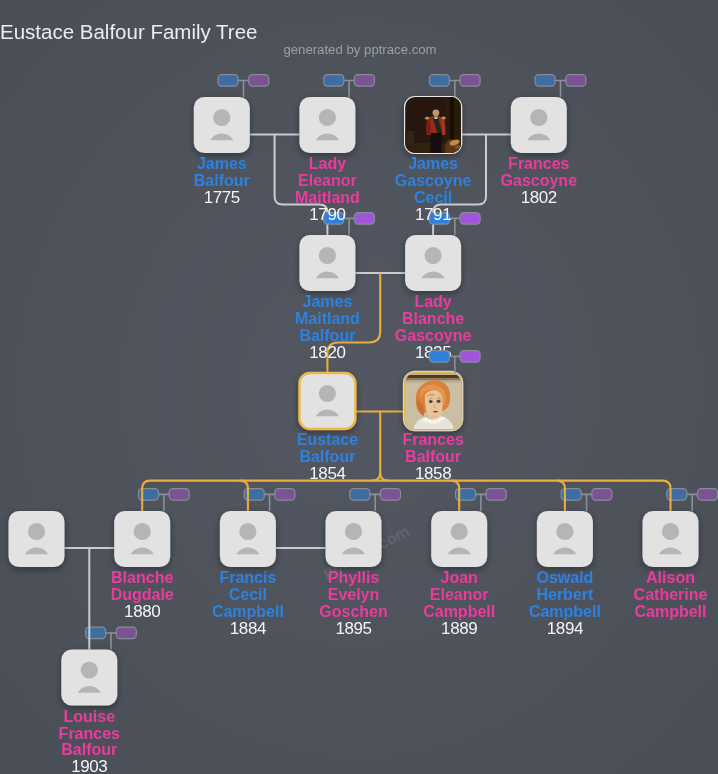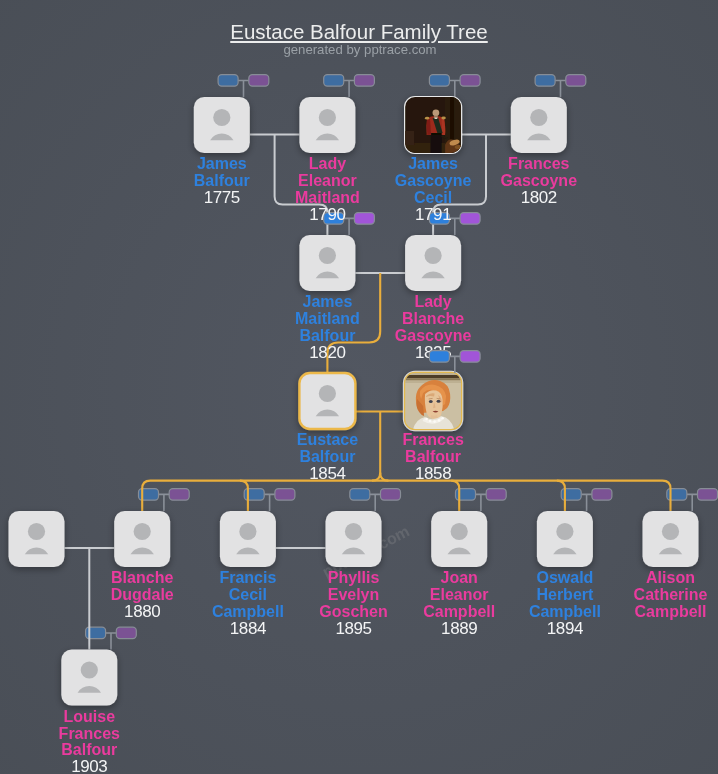--- a/index.html
+++ b/index.html
@@ -1,17 +1,17 @@
 <!DOCTYPE html>
 <html><head><meta charset="utf-8">
 <style>
 html,body{margin:0;padding:0;background:#4e535b;position:relative;}
 .nm{font:bold 16px "Liberation Sans",sans-serif;text-anchor:middle;}
 .yr{font:17px "Liberation Sans",sans-serif;text-anchor:middle;fill:#f3f4f5;letter-spacing:-0.4px;}
-.ttl{position:absolute;left:0;top:20px;width:718px;text-align:center;font:400 20.5px "Liberation Sans",sans-serif;color:#eceded;text-decoration:underline;}
+.ttl{position:absolute;left:0;top:20px;width:718px;text-align:left;font:400 20.5px "Liberation Sans",sans-serif;color:#eceded;}
 .sub{font:13.2px "Liberation Sans",sans-serif;text-anchor:middle;fill:#9aa0a6;}
 .wm{font:bold 16px "Liberation Sans",sans-serif;fill:#9a9a9a;opacity:0.25;}
 </style></head>
 <body>
 <div class="ttl">Eustace Balfour Family Tree</div>
 <svg width="718" height="774" viewBox="0 0 718 774">
 <defs>
 <filter id="sh" x="-40%" y="-40%" width="180%" height="180%">
 <feDropShadow dx="0" dy="2.5" stdDeviation="3.5" flood-color="#000" flood-opacity="0.35"></feDropShadow>
 </filter>

